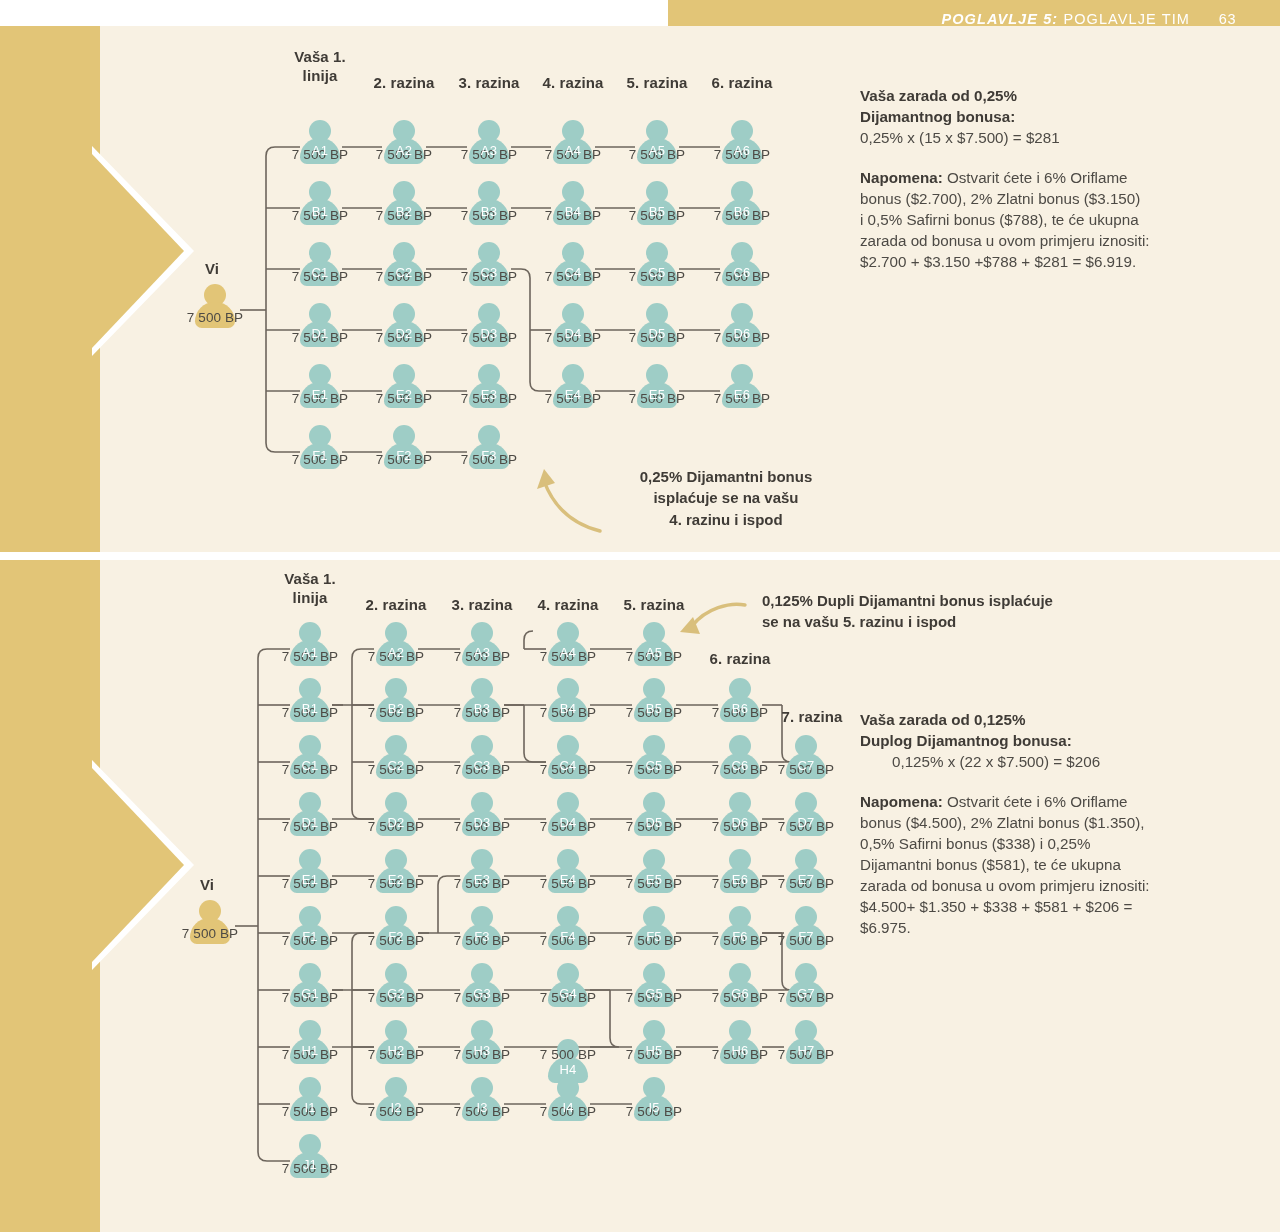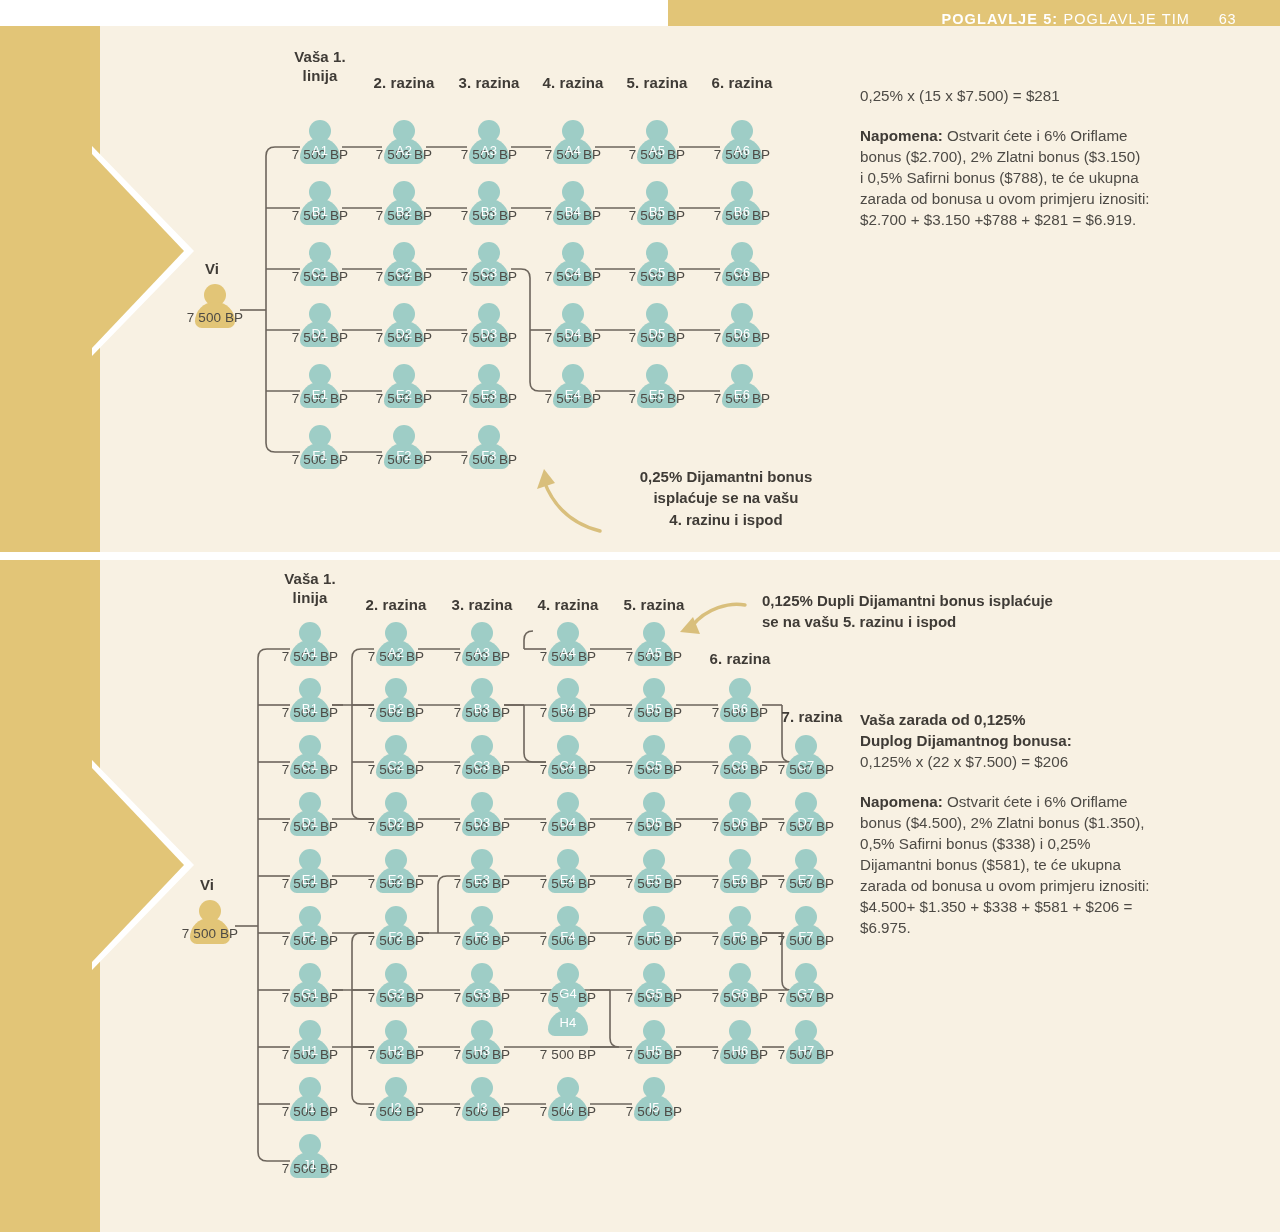--- a/index.html
+++ b/index.html
@@ -23,21 +23,21 @@
     background: #e2c577;
   }
   .header-title {
     position: absolute;
     right: 90px; top: 11px;
     font-size: 14.5px;
     letter-spacing: 1.1px;
     color: #ffffff;
     white-space: nowrap;
   }
-  .header-title b { font-weight: bold; }
+  .header-title b { font-weight: bold; font-style: italic; }
   .header-page {
     position: absolute;
     right: 44px; top: 11px;
     font-size: 14.5px;
     color: #ffffff;
     letter-spacing: .5px;
   }
 
   
   .panel {
@@ -424,21 +424,22 @@
         <div class="bp" style="top: 426px; left: 445px; width: 88px; text-align: center;">7 500 BP</div>
         <div class="callout" style="left: 588px; top: 440px; width: 276px; text-align: center;">0,25% Dijamantni bonus
 isplaćuje se na vašu
 4. razinu i ispod</div>
         <svg width="860" height="526" class="lines">
           <path d="M 600 505 C 580 500 556 487 544 455" fill="none" stroke="#d9bf7c" stroke-width="3.4" stroke-linecap="round"></path>
           <path d="M 544 443 L 537 463 L 555 457 Z" fill="#d9bf7c"></path>
         </svg>
       </div>
     <div class="textcol" id="textcol-top" style="left:860px; top:60px;">
-        <div class="textblock"><span style="white-space: pre-line;">0,25% x (15 x $7.500) = $281</span></div>
+        <div class="textblock"><span class="tb-head" style="font-weight: bold; color: rgb(63, 59, 54); white-space: pre-line; display: block;">Vaša zarada od 0,25%
+Dijamantnog bonusa:</span><span style="white-space: pre-line;">0,25% x (15 x $7.500) = $281</span></div>
         <div class="textblock"><b class="" style="font-weight: bold; color: rgb(63, 59, 54); white-space: pre-line;">Napomena:</b><span style="white-space: pre-line;"> Ostvarit ćete i 6% Oriflame
 bonus ($2.700), 2% Zlatni bonus ($3.150)
 i 0,5% Safirni bonus ($788), te će ukupna
 zarada od bonusa u ovom primjeru iznositi:
 $2.700 + $3.150 +$788 + $281 = $6.919.</span></div>
       </div>
   </div>
 
   <div class="panel" id="panel-bottom">
     <div class="gold-block"></div>
@@ -827,21 +828,21 @@
           <div class="body"></div>
           <div class="code">H2</div>
         </div>
         <div class="bp" style="top: 487px; left: 352px; width: 88px; text-align: center;">7 500 BP</div>
         <div class="node" style="left: 459px; top: 460px;">
           <div class="head"></div>
           <div class="body"></div>
           <div class="code">H3</div>
         </div>
         <div class="bp" style="top: 487px; left: 438px; width: 88px; text-align: center;">7 500 BP</div>
-        <div class="node" style="left: 545px; top: 432px;">
+        <div class="node" style="left: 545px; top: 479px;">
           <div class="head"></div>
           <div class="body"></div>
           <div class="code">H4</div>
         </div>
         <div class="bp" style="top: 487px; left: 524px; width: 88px; text-align: center;">7 500 BP</div>
         <div class="node" style="left: 631px; top: 460px;">
           <div class="head"></div>
           <div class="body"></div>
           <div class="code">H5</div>
         </div>
@@ -896,21 +897,21 @@
         <div class="bp" style="top: 601px; left: 266px; width: 88px; text-align: center;">7 500 BP</div>
         <div class="callout" style="left: 762px; top: 30px; width: 400px; text-align: left;">0,125% Dupli Dijamantni bonus isplaćuje
 se na vašu 5. razinu i ispod</div>
         <svg width="860" height="672" class="lines">
           <path d="M 745 45 C 730 42 706 48 692 66" fill="none" stroke="#d9bf7c" stroke-width="3.4" stroke-linecap="round"></path>
           <path d="M 680 72 L 700 74 L 693 57 Z" fill="#d9bf7c"></path>
         </svg>
       </div>
     <div class="textcol" id="textcol-bottom" style="left:860px; top:150px;">
         <div class="textblock"><span class="tb-head" style="font-weight: bold; color: rgb(63, 59, 54); white-space: pre-line; display: block;">Vaša zarada od 0,125%
-Duplog Dijamantnog bonusa:</span><span style="white-space: pre-line;">0,125% x (22 x $7.500) = $206</span></div>
+Duplog Dijamantnog bonusa:</span><span style="white-space: pre-line; margin-left: 32px;">0,125% x (22 x $7.500) = $206</span></div>
         <div class="textblock"><b class="" style="font-weight: bold; color: rgb(63, 59, 54); white-space: pre-line;">Napomena:</b><span style="white-space: pre-line;"> Ostvarit ćete i 6% Oriflame
 bonus ($4.500), 2% Zlatni bonus ($1.350),
 0,5% Safirni bonus ($338) i 0,25%
 Dijamantni bonus ($581), te će ukupna
 zarada od bonusa u ovom primjeru iznositi:
 $4.500+ $1.350 + $338 + $581 + $206 =
 $6.975.</span></div>
       </div>
   </div>
 

